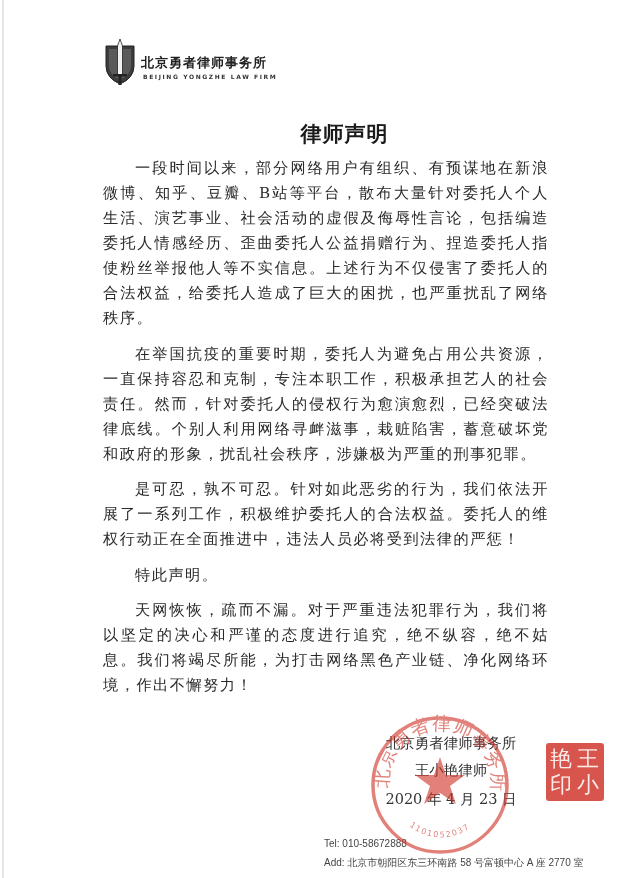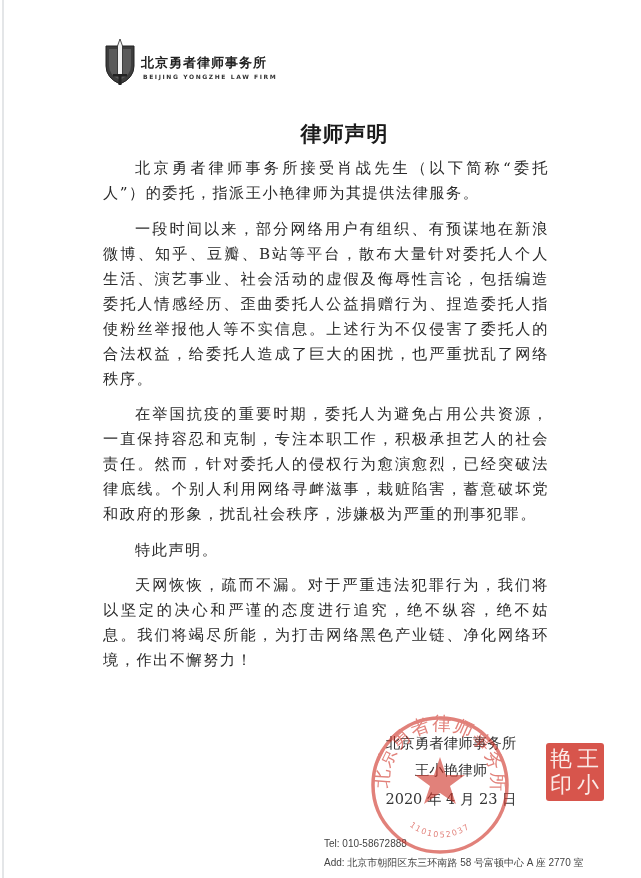--- a/index.html
+++ b/index.html
@@ -35,23 +35,23 @@
     <rect x="10" y="36" width="14" height="2.5" fill="#222"></rect>
     <rect x="15.5" y="38" width="3" height="9" fill="#222"></rect>
   </svg>
   <span class="cn">北京勇者律师事务所</span>
   <span class="en">BEIJING YONGZHE LAW FIRM</span>
 </div>
 
 <div class="title">律师声明</div>
 
 <div class="body-text">
-  <p class="para">北京勇者律师事务所接受肖战先生（以下简称“委托人”）的委托，指派王小艳律师为其提供法律服务。</p>
   <p class="para">一段时间以来，部分网络用户有组织、有预谋地在新浪微博、知乎、豆瓣、B站等平台，散布大量针对委托人个人生活、演艺事业、社会活动的虚假及侮辱性言论，包括编造委托人情感经历、歪曲委托人公益捐赠行为、捏造委托人指使粉丝举报他人等不实信息。上述行为不仅侵害了委托人的合法权益，给委托人造成了巨大的困扰，也严重扰乱了网络秩序。</p>
   <p class="para">在举国抗疫的重要时期，委托人为避免占用公共资源，一直保持容忍和克制，专注本职工作，积极承担艺人的社会责任。然而，针对委托人的侵权行为愈演愈烈，已经突破法律底线。个别人利用网络寻衅滋事，栽赃陷害，蓄意破坏党和政府的形象，扰乱社会秩序，涉嫌极为严重的刑事犯罪。</p>
+  <p class="para">是可忍，孰不可忍。针对如此恶劣的行为，我们依法开展了一系列工作，积极维护委托人的合法权益。委托人的维权行动正在全面推进中，违法人员必将受到法律的严惩！</p>
   <p class="para">特此声明。</p>
   <p class="para">天网恢恢，疏而不漏。对于严重违法犯罪行为，我们将以坚定的决心和严谨的态度进行追究，绝不纵容，绝不姑息。我们将竭尽所能，为打击网络黑色产业链、净化网络环境，作出不懈努力！</p>
 </div>
 
 <div class="sig" style="top:734px;">北京勇者律师事务所</div>
 <div class="sig" style="top:761px;">王小艳律师</div>
 <div class="sig" style="top:790px;">2020 年 4 月 23 日</div>
 
 <svg class="stamp-round" viewBox="0 0 145 145">
   <defs>

